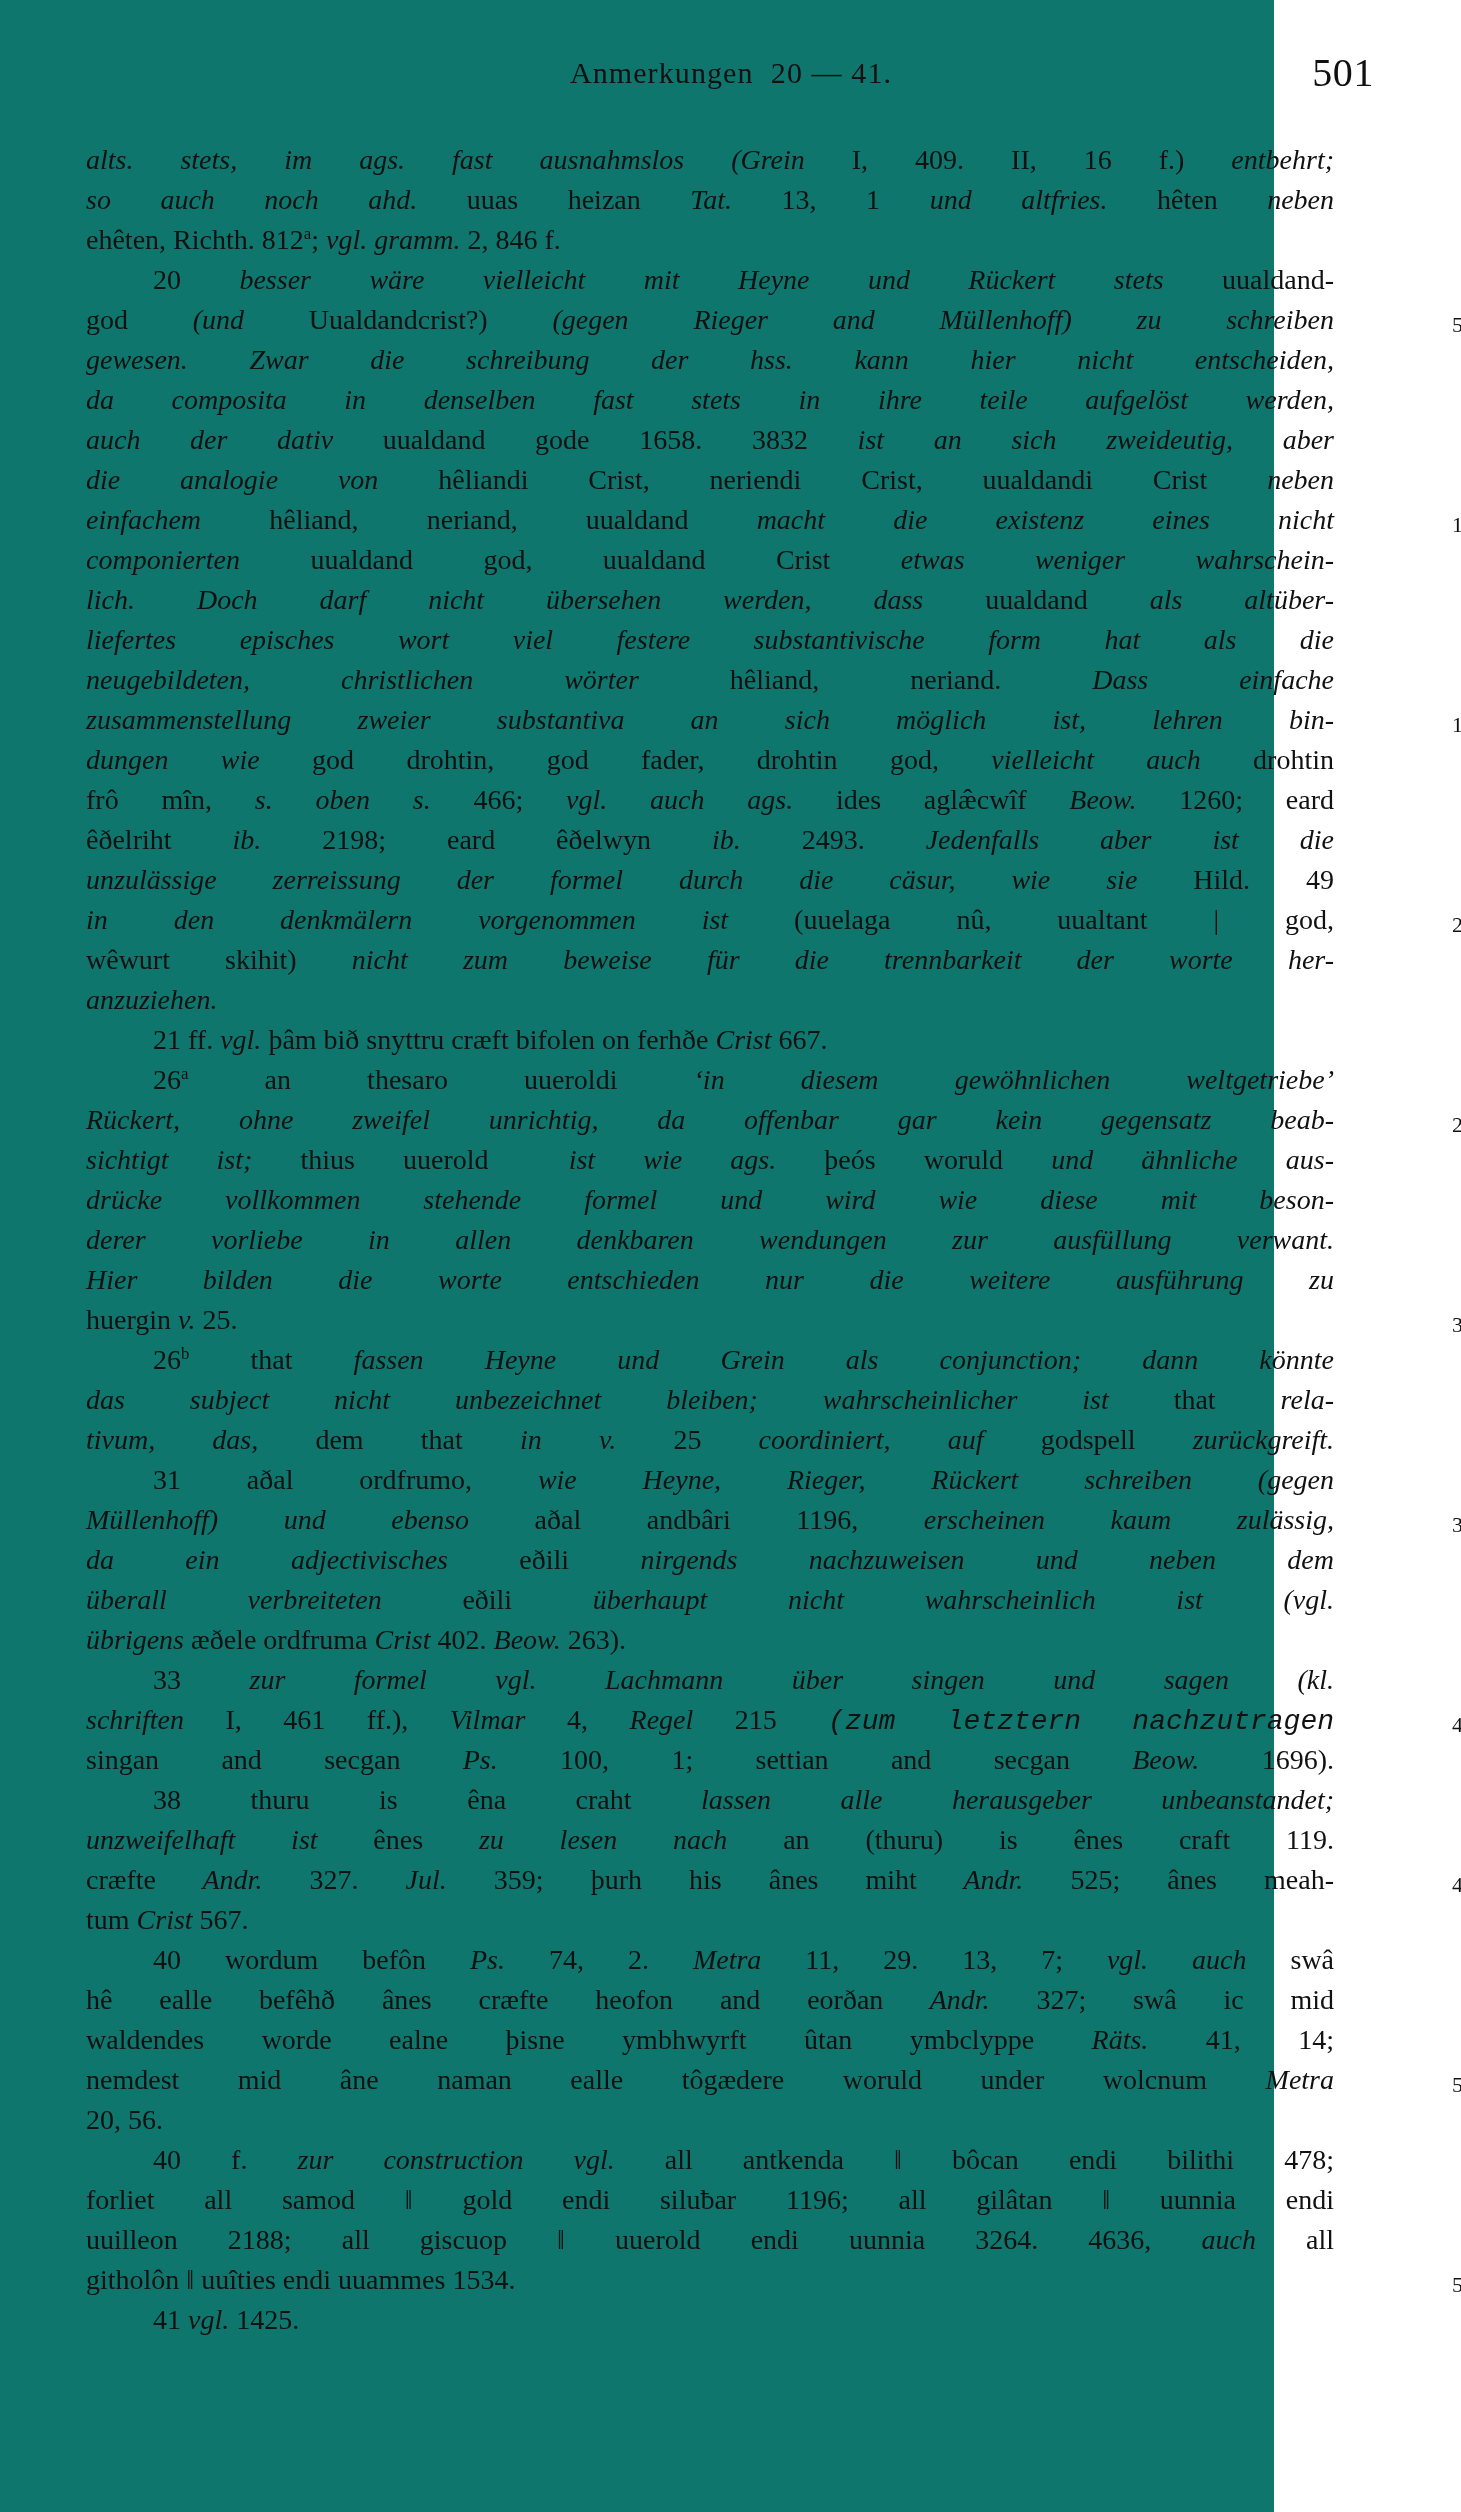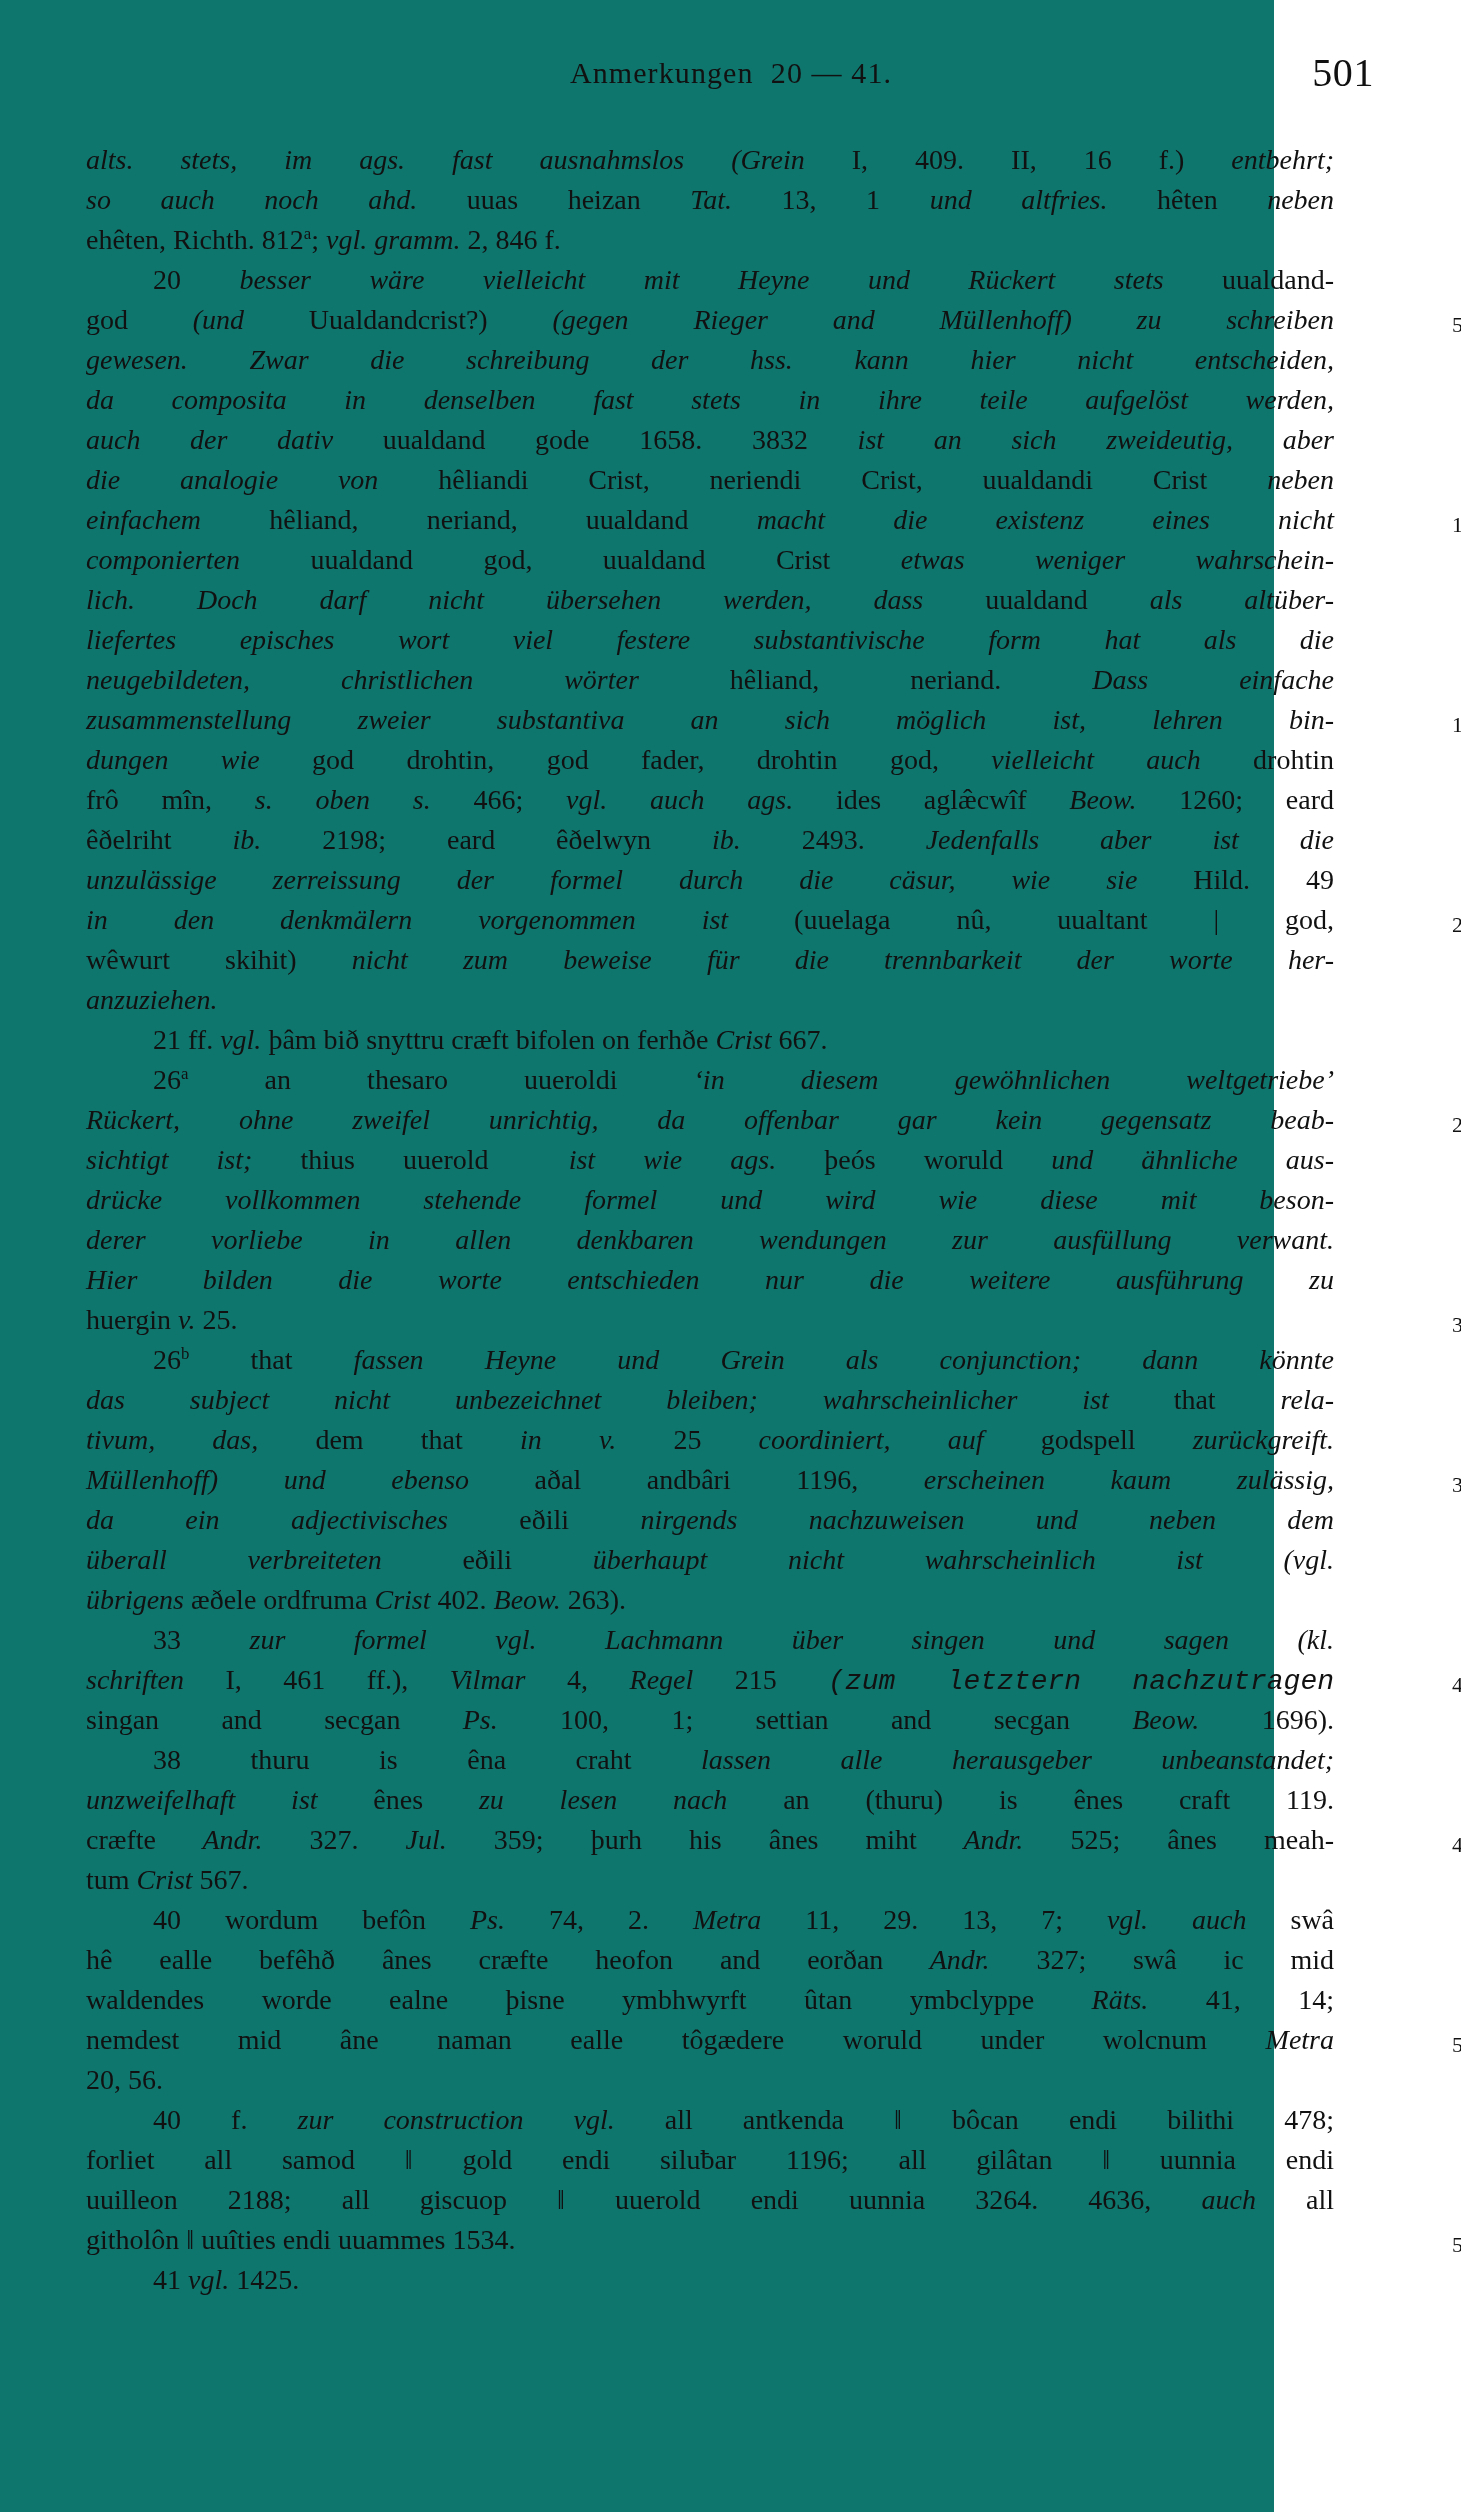--- a/index.html
+++ b/index.html
@@ -186,20 +186,23 @@
       <div class="ln">
         <div style="display: block; width: 1248px; text-indent: 67px; text-align: justify; text-align-last: justify; white-space: normal;"><span>26</span><sup>b</sup><span> that</span><span style="font-style: italic;"> fassen Heyne und Grein als conjunction; dann könnte</span></div>
       </div>
       <div class="ln">
         <div style="display: block; width: 1248px; text-align: justify; text-align-last: justify; white-space: normal;"><span style="font-style: italic;">das subject nicht unbezeichnet bleiben; wahrscheinlicher ist</span><span> that</span><span style="font-style: italic;"> rela-</span></div>
       </div>
       <div class="ln">
         <div style="display: block; width: 1248px; text-align: justify; text-align-last: justify; white-space: normal;"><span style="font-style: italic;">tivum, das,</span><span> dem that</span><span style="font-style: italic;"> in v.</span><span> 25</span><span style="font-style: italic;"> coordiniert, auf</span><span> godspell</span><span style="font-style: italic;"> zurückgreift.</span></div>
       </div>
       <div class="ln">
+        <div style="display: block; width: 1248px; text-indent: 67px; text-align: justify; text-align-last: justify; white-space: normal;"><span>31</span><span> aðal ordfrumo,</span><span style="font-style: italic;"> wie Heyne, Rieger, Rückert schreiben (gegen</span></div>
+      </div>
+      <div class="ln">
         <div style="display: block; width: 1248px; text-align: justify; text-align-last: justify; white-space: normal;"><span style="font-style: italic;">Müllenhoff)</span><span style="font-style: italic;"> und ebenso</span><span> aðal andbâri 1196,</span><span style="font-style: italic;"> erscheinen kaum zulässig,</span></div>
         <span class="lnum" style="top: 4.6px;">35</span>
       </div>
       <div class="ln">
         <div style="display: block; width: 1248px; text-align: justify; text-align-last: justify; white-space: normal;"><span style="font-style: italic;">da ein adjectivisches</span><span> eðili</span><span style="font-style: italic;"> nirgends nachzuweisen und neben dem</span></div>
       </div>
       <div class="ln">
         <div style="display: block; width: 1248px; text-align: justify; text-align-last: justify; white-space: normal;"><span style="font-style: italic;">überall verbreiteten</span><span> eðili</span><span style="font-style: italic;"> überhaupt nicht wahrscheinlich ist (vgl.</span></div>
       </div>
       <div class="ln">

